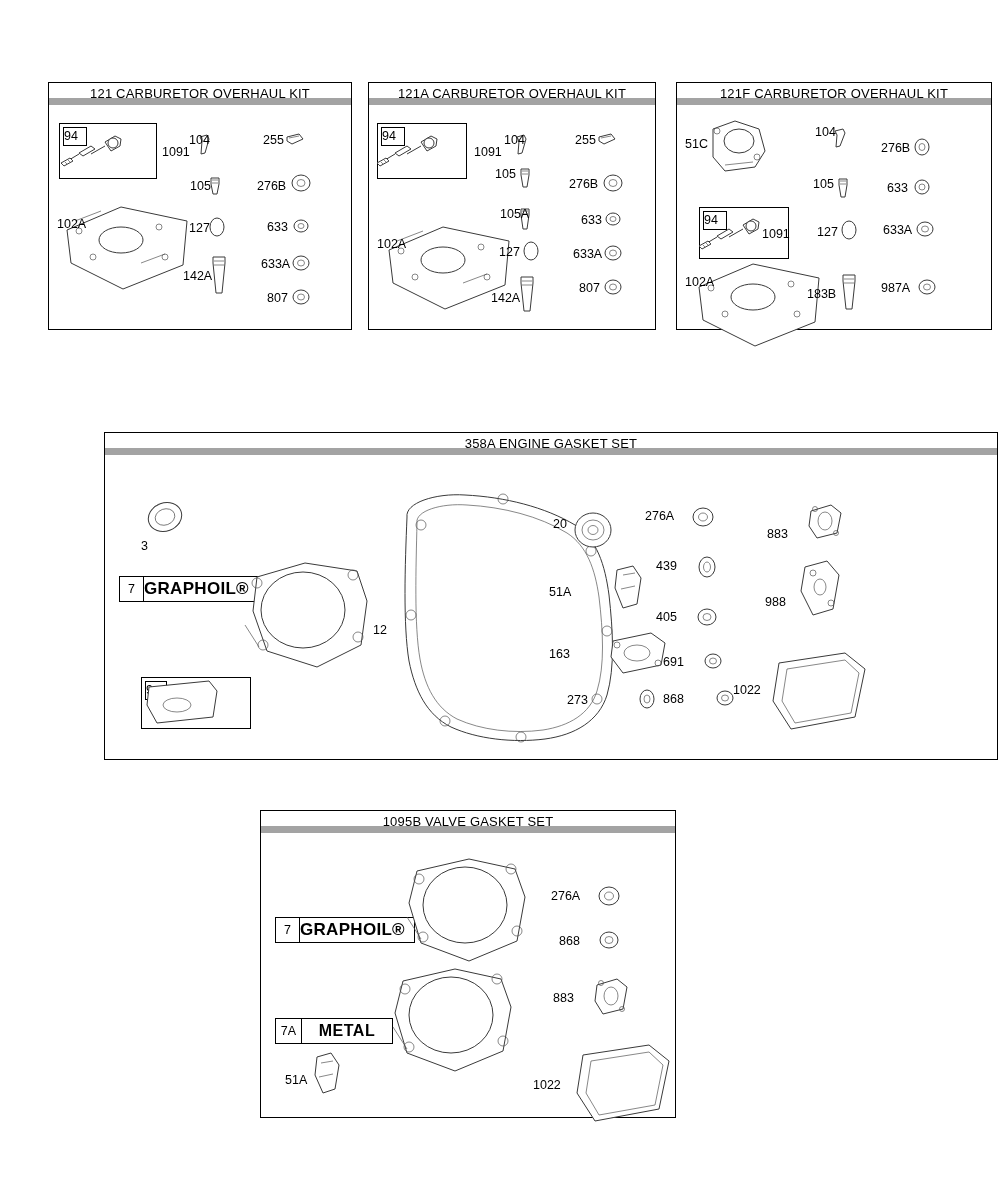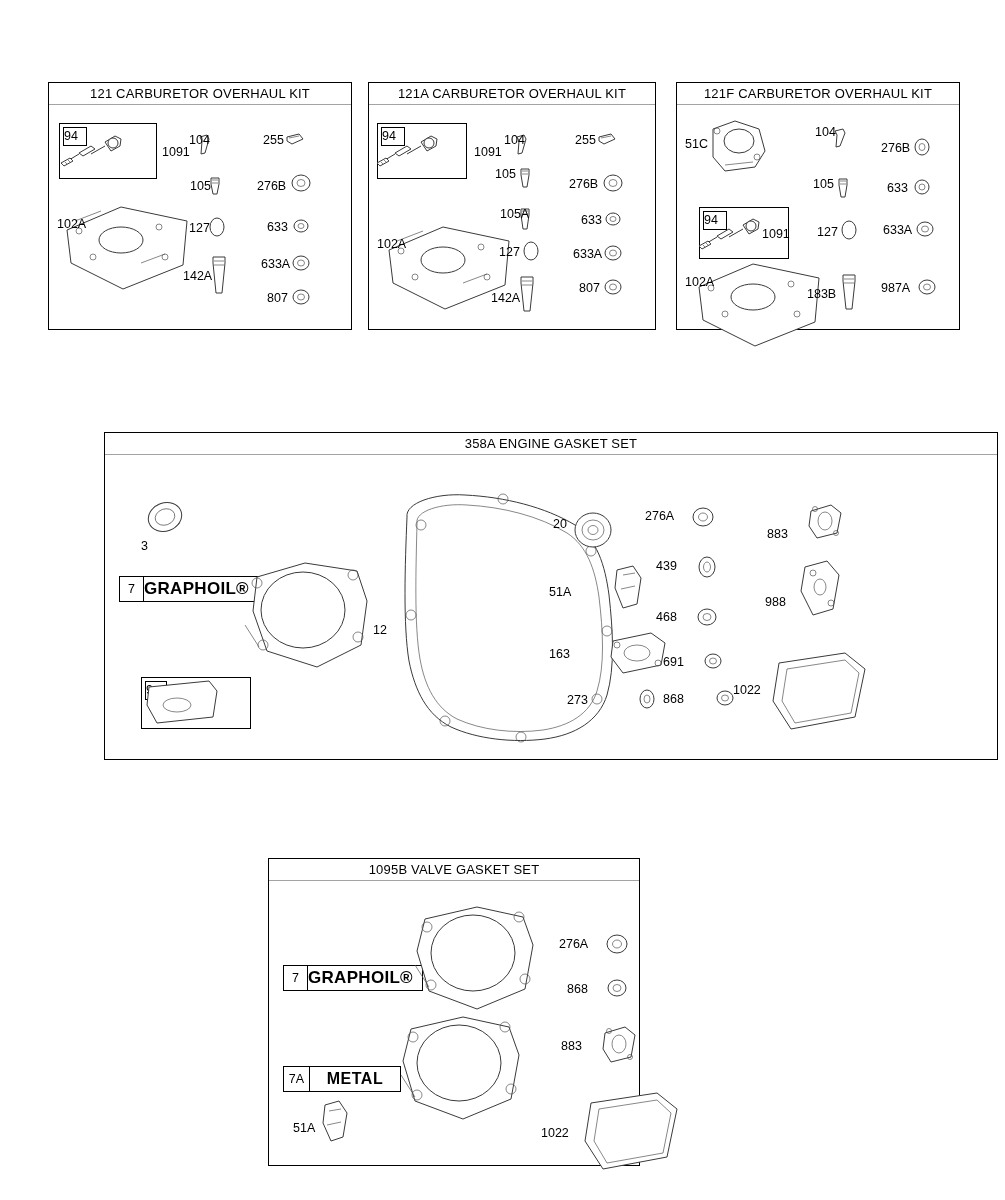--- a/index.html
+++ b/index.html
@@ -23,21 +23,21 @@
   }
   .panel-title {
     position: absolute;
     left: 0;
     right: 0;
     top: 0;
     height: 22px;
     line-height: 22px;
     text-align: center;
     font-size: 13px;
-    border-bottom: 1px solid #a3a3a3;
+    border-bottom: 7px solid #a3a3a3;
     box-sizing: border-box;
     letter-spacing: 0.2px;
     white-space: nowrap;
   }
   .panel-body {
     position: absolute;
     left: 0;
     top: 22px;
     right: 0;
     bottom: 0;
@@ -246,21 +246,21 @@
     <div class="lbl" style="left:131px; top:102px;">105A</div>
     <div class="lbl" style="left:212px; top:108px;">633</div>
     <div class="lbl" style="left:8px; top:132px;">102A</div>
     <div class="lbl" style="left:130px; top:140px;">127</div>
     <div class="lbl" style="left:204px; top:142px;">633A</div>
     <div class="lbl" style="left:122px; top:186px;">142A</div>
     <div class="lbl" style="left:210px; top:176px;">807</div>
   </div>
 </div>
 
-<div class="panel" style="left:676px; top:82px; width:284px; height:248px;">
+<div class="panel" style="left:676px; top:82px; width:316px; height:248px;">
   <div class="panel-title">121F CARBURETOR OVERHAUL KIT</div>
   <div class="panel-body">
 
     <div class="subbox" style="left:22px; top:102px; width:90px; height:52px;"></div>
     <div class="numtag" style="left:26px; top:106px; width:24px; height:19px;">94</div>
 
     <svg width="284" height="226">
 
       <path class="ln2" d="M36 24 l22 -8 l24 8 l6 22 l-10 16 l-30 4 l-12 -14 z"></path>
       <ellipse class="ln2" cx="62" cy="36" rx="15" ry="12"></ellipse>
@@ -422,30 +422,30 @@
 
     <div class="lbl" style="left:36px; top:84px;">3</div>
     <div class="lbl" style="left:268px; top:64px;"></div>
     <div class="lbl" style="left:268px; top:168px;">12</div>
     <div class="lbl" style="left:448px; top:62px;">20</div>
     <div class="lbl" style="left:540px; top:54px;">276A</div>
     <div class="lbl" style="left:662px; top:72px;">883</div>
     <div class="lbl" style="left:551px; top:104px;">439</div>
     <div class="lbl" style="left:444px; top:130px;">51A</div>
     <div class="lbl" style="left:660px; top:140px;">988</div>
-    <div class="lbl" style="left:551px; top:155px;">468</div>
+    <div class="lbl" style="left:551px; top:155px;">405</div>
     <div class="lbl" style="left:444px; top:192px;">163</div>
     <div class="lbl" style="left:558px; top:200px;">691</div>
     <div class="lbl" style="left:628px; top:228px;">1022</div>
     <div class="lbl" style="left:462px; top:238px;">273</div>
     <div class="lbl" style="left:558px; top:237px;">868</div>
   </div>
 </div>
 
-<div class="panel" style="left:268px; top:810px; width:372px; height:308px;margin-top:48px;">
+<div class="panel" style="left:260px; top:810px; width:416px; height:308px;">
   <div class="panel-title">1095B VALVE GASKET SET</div>
   <div class="panel-body">
 
     <div class="graphoil-box" style="left:14px; top:84px; width:140px; height:26px;">
       <div class="graphoil-num">7</div>
       <div class="graphoil-txt">GRAPHOIL®</div>
     </div>
 
     <div class="metal-box" style="left:14px; top:185px; width:118px; height:26px;">
       <div class="metal-num">7A</div>

